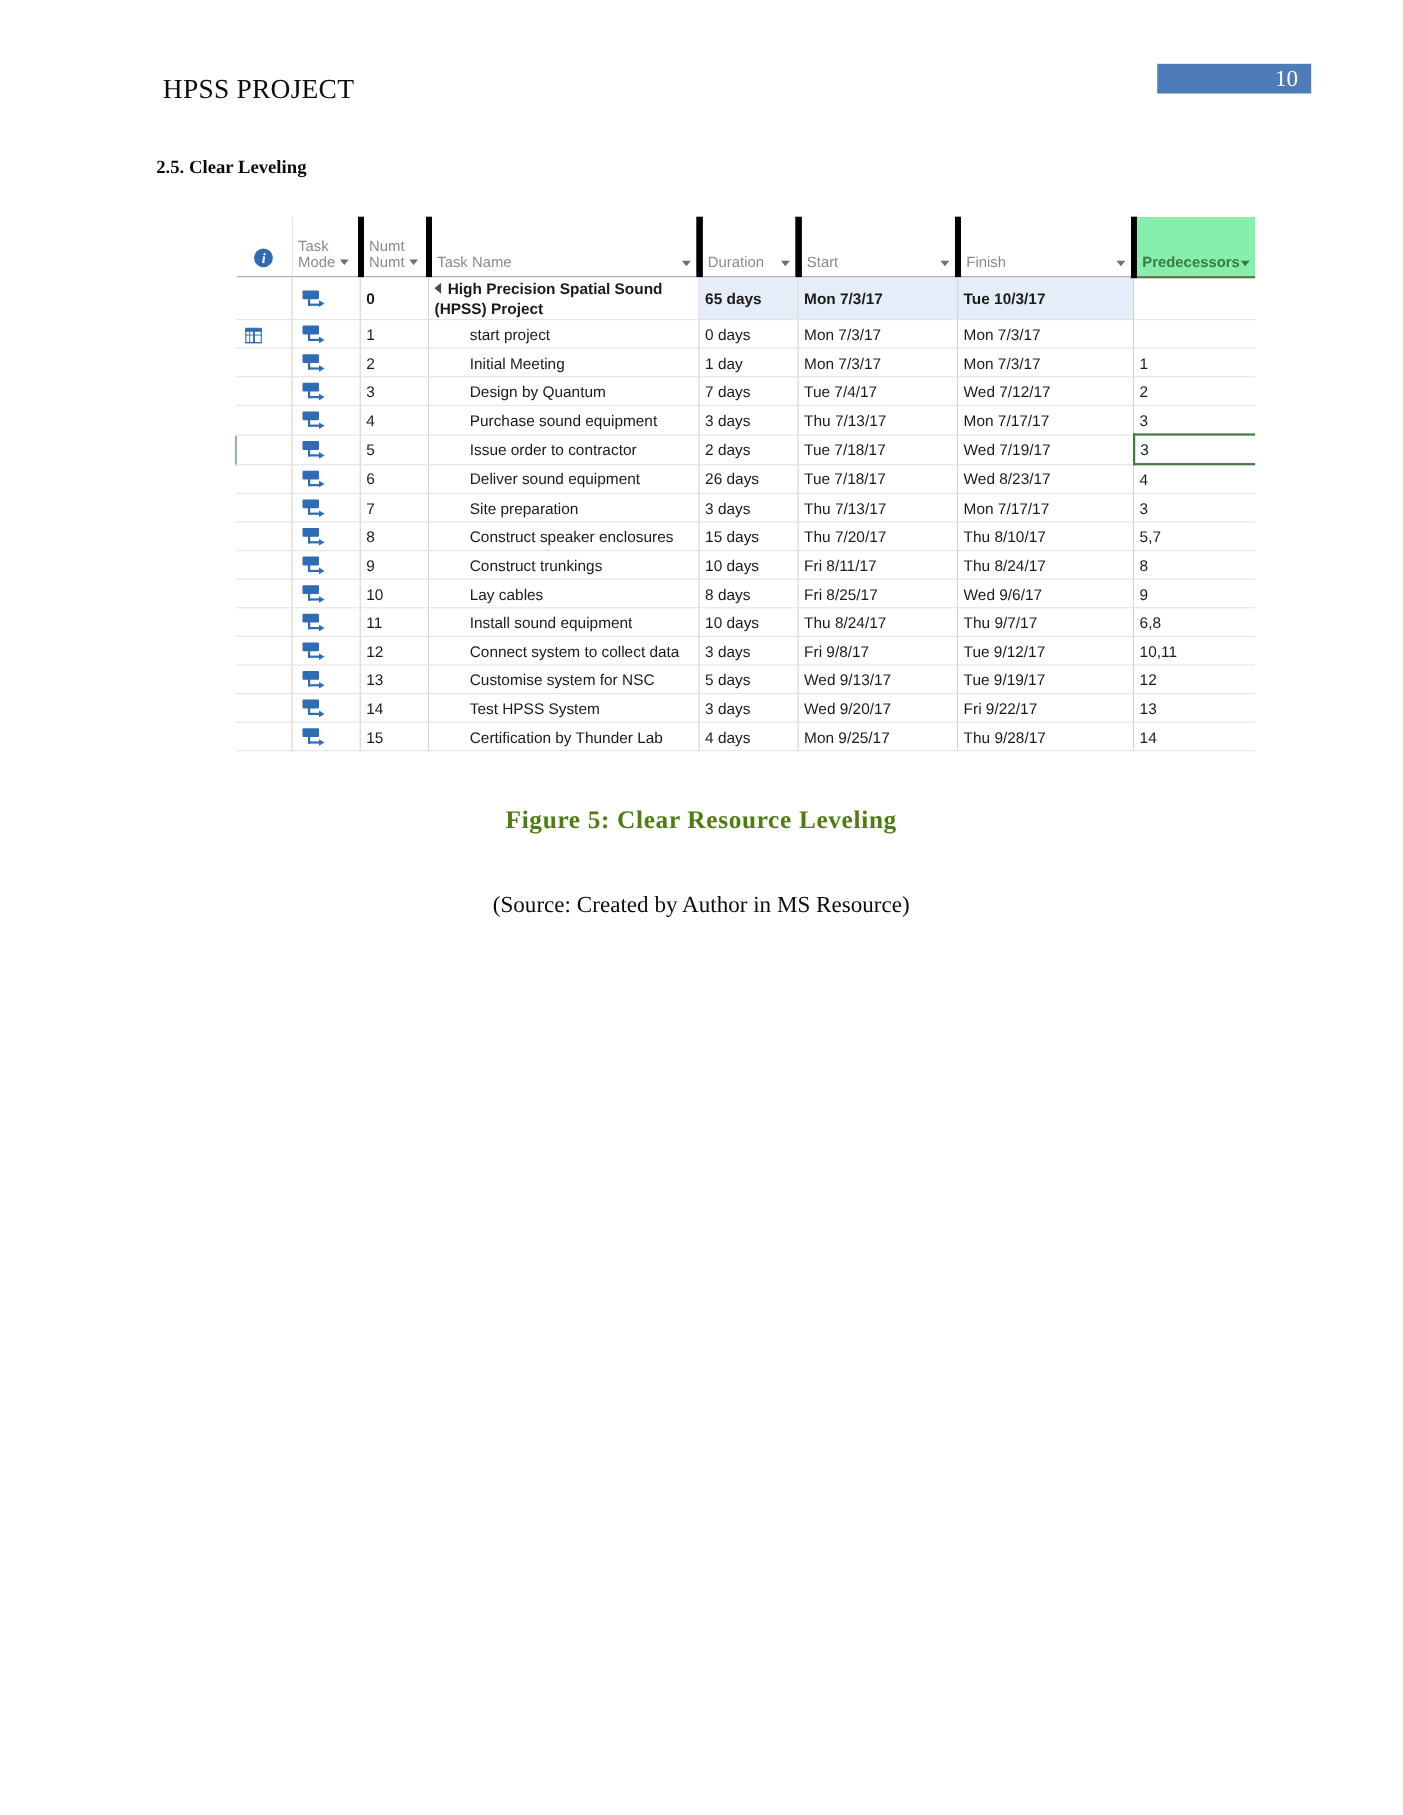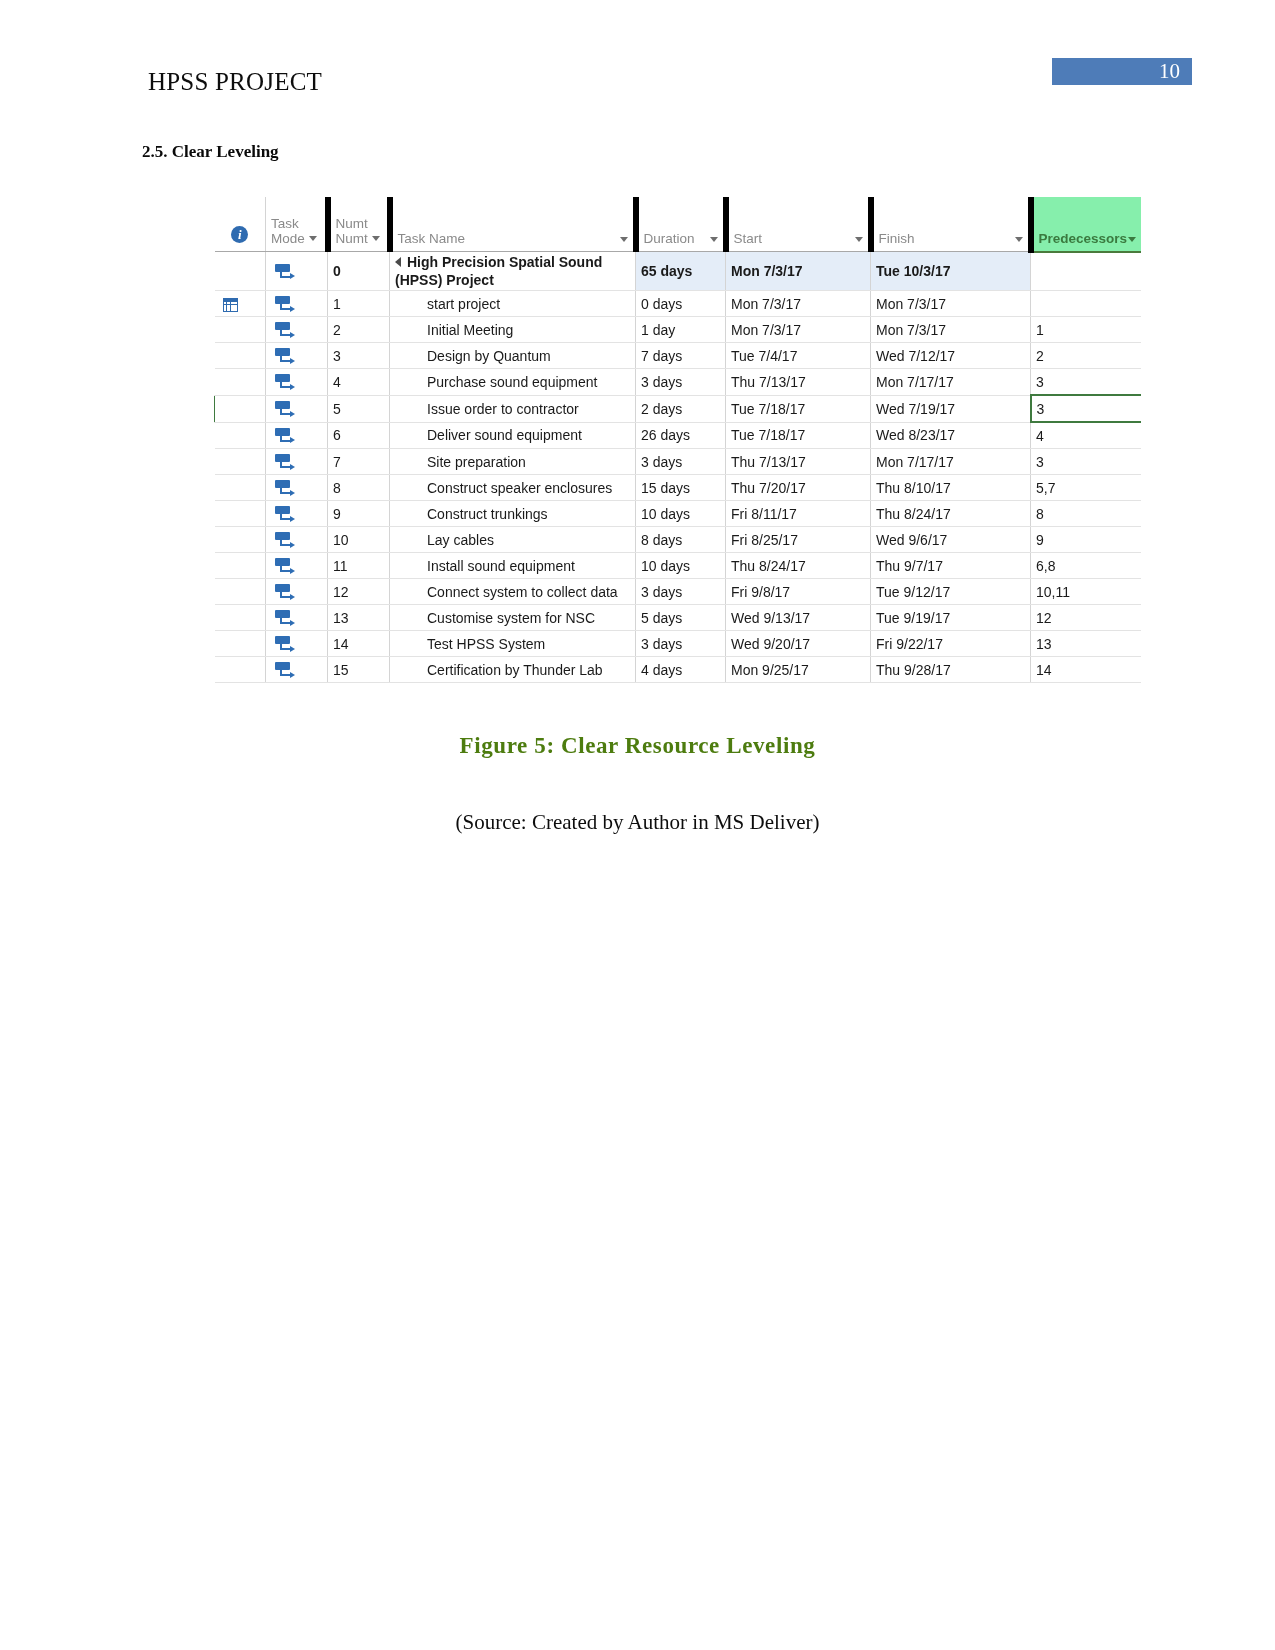--- a/index.html
+++ b/index.html
@@ -496,13 +496,13 @@
           <td class="td-dur">4 days</td>
           <td class="td-start">Mon 9/25/17</td>
           <td class="td-finish">Thu 9/28/17</td>
           <td class="td-pred">14</td>
         </tr>
       </tbody>
   </table>
 </div>
 
 <div class="fig-caption">Figure 5: Clear Resource Leveling</div>
-<div class="fig-source">(Source: Created by Author in MS Deliver)</div>
+<div class="fig-source">(Source: Created by Author in MS Resource)</div>
 
 </body></html>

